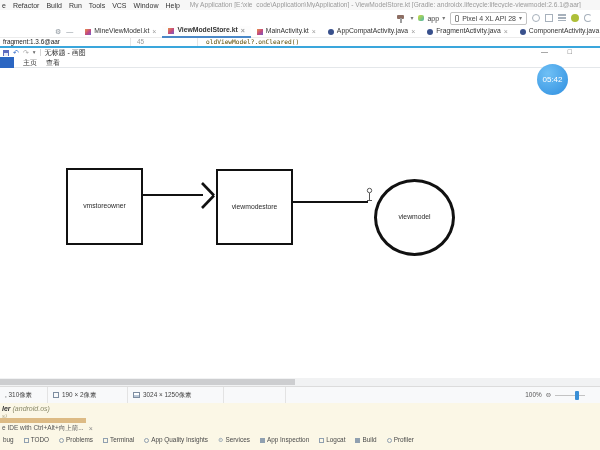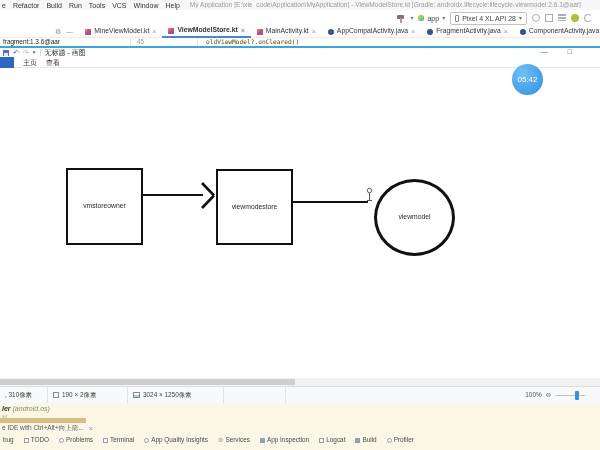--- a/index.html
+++ b/index.html
@@ -81,21 +81,21 @@
   .node { position:absolute; display:flex; align-items:center; justify-content:center;
     font-size:6.8px; color:#2b2b2b; background:#fff; }
   .node.rect1 { left:66px; top:100px; width:77px; height:77px; border:2px solid #111; }
   .node.rect2 { left:216px; top:101px; width:77px; height:76px; border:2px solid #111; }
   .node.circle { left:374px; top:111px; width:81px; height:77px; border:3px solid #111; border-radius:50%; }
   .edge1 { position:absolute; left:143px; top:126px; width:60px; height:2px; background:#111; }
   .arrowhead { position:absolute; left:200px; top:112px; }
   .edge2 { position:absolute; left:292px; top:133px; width:76px; height:2px; background:#111; }
   .pin { position:absolute; left:365px; top:119px; }
   
-  .bubble { position:absolute; left:512px; top:64px; width:31px; height:31px; border-radius:50%;
+  .bubble { position:absolute; left:537px; top:64px; width:31px; height:31px; border-radius:50%;
     background:radial-gradient(circle at 35% 30%, #6fc0f5, #2f8fe0); color:#fff;
     display:flex; align-items:center; justify-content:center; font-size:8px; z-index:30; }
   
   .hscroll { position:absolute; left:0; top:378px; width:600px; height:8px; background:#f1f2f3; }
   .hthumb { position:absolute; left:0; top:1px; width:295px; height:6px; background:#cdced0; }
   .paint-status { position:absolute; left:0; top:386px; width:600px; height:17px;
     background:#f8f9fa; border-top:1px solid #dcdcdc; display:flex; align-items:center;
     font-size:6.4px; color:#444; }
   .ps-cell { height:100%; display:flex; align-items:center; gap:3px; padding:0 5px;
     border-right:1px solid #e3e3e3; white-space:nowrap; }

